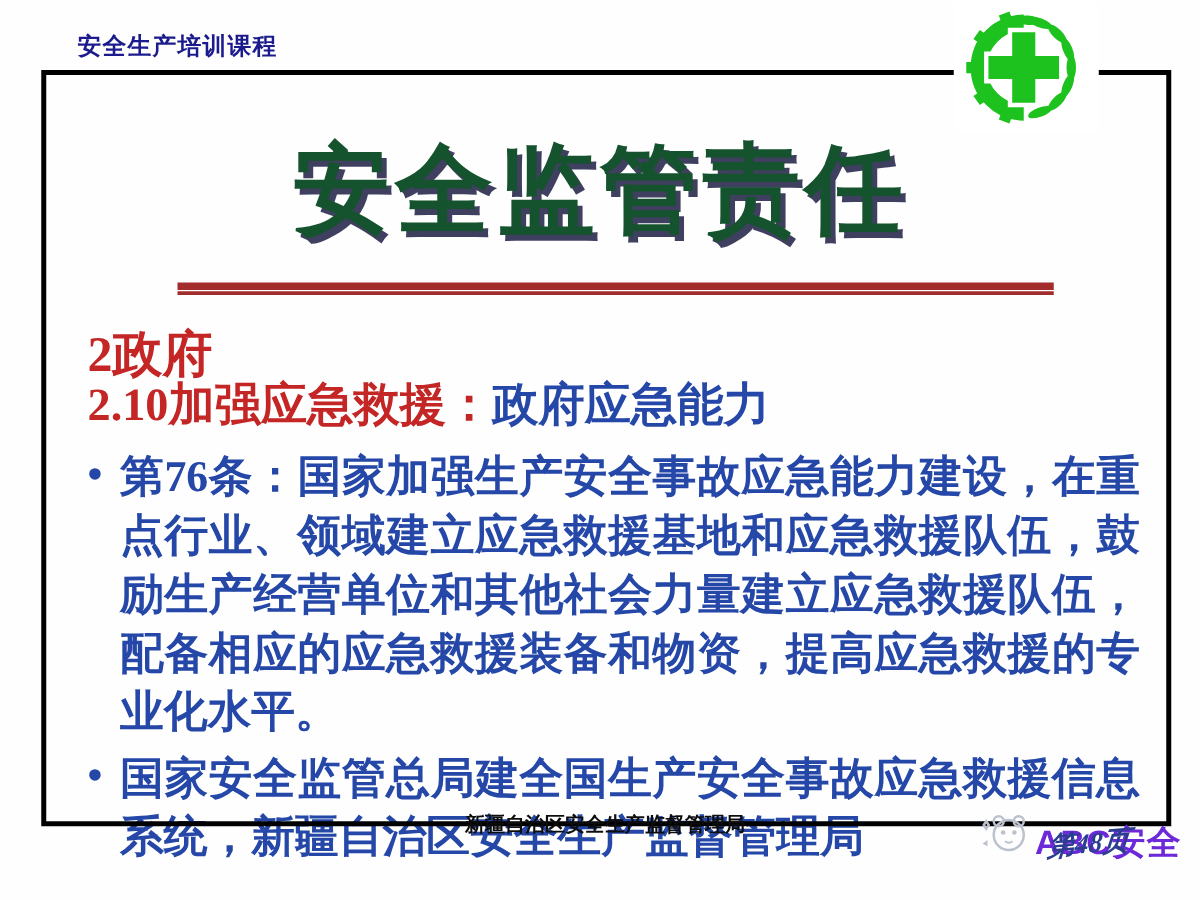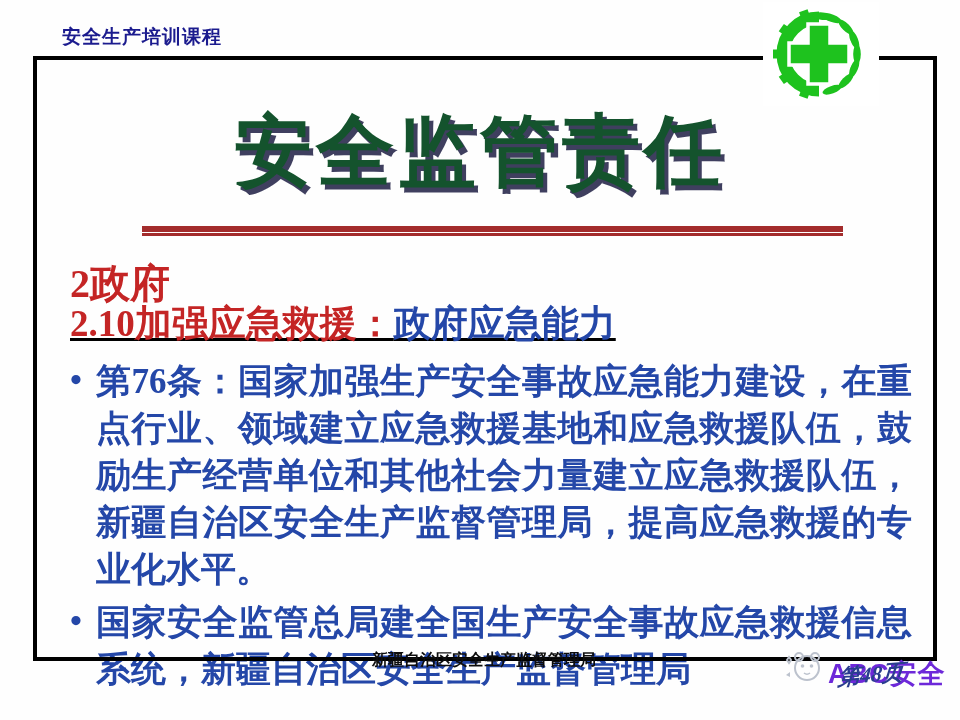--- a/index.html
+++ b/index.html
@@ -29,21 +29,21 @@
     position:absolute; left:142px; top:226px; width:701px; height:10px;
     box-sizing:border-box; border-top:6px solid #a32c2c; border-bottom:3px solid #a32c2c;
     background:#fff; z-index:2;
   }
   .heading-l1 {
     position:absolute; left:70px; top:256px; font-size:40px; font-weight:bold;
     color:#c42525; z-index:2;
   }
   .heading-l2 {
     position:absolute; left:70px; top:299px; font-size:37px; font-weight:bold;
-    z-index:2; white-space:nowrap;text-decoration:underline;
+    z-index:2; white-space:nowrap;
   }
   .heading-l2 .part-red { color:#c42525; }
   .heading-l2 .part-blue { color:#2447a8; }
   .bullets {
     position:absolute; left:70px; top:358px; width:842px; z-index:1;
   }
   .bullet-item {
     position:relative; padding-left:26px; font-size:35px; font-weight:bold;
     color:#2447a8; line-height:47px; text-align:justify;
   }
@@ -110,21 +110,21 @@
 
   <div class="heading-l1">2政府</div>
 
   <div class="heading-l2">
     <span class="part-red">2.10加强应急救援：</span><span class="part-blue">政府应急能力</span>
   </div>
 
   <div class="bullets">
     <div class="bullet-item">
       <span class="bullet-dot">•</span>
-      <span>第76条：国家加强生产安全事故应急能力建设，在重点行业、领域建立应急救援基地和应急救援队伍，鼓励生产经营单位和其他社会力量建立应急救援队伍，新疆自治区安全生产监督管理局，提高应急救援的专业化水平。</span>
+      <span>第76条：国家加强生产安全事故应急能力建设，在重点行业、领域建立应急救援基地和应急救援队伍，鼓励生产经营单位和其他社会力量建立应急救援队伍，配备相应的应急救援装备和物资，提高应急救援的专业化水平。</span>
     </div>
     <div class="bullet-item">
       <span class="bullet-dot">•</span>
       <span>国家安全监管总局建全国生产安全事故应急救援信息系统，新疆自治区安全生产监督管理局</span>
     </div>
   </div>
 
   <div class="footer-label">新疆自治区安全生产监督管理局</div>
 
   <div class="watermark">

